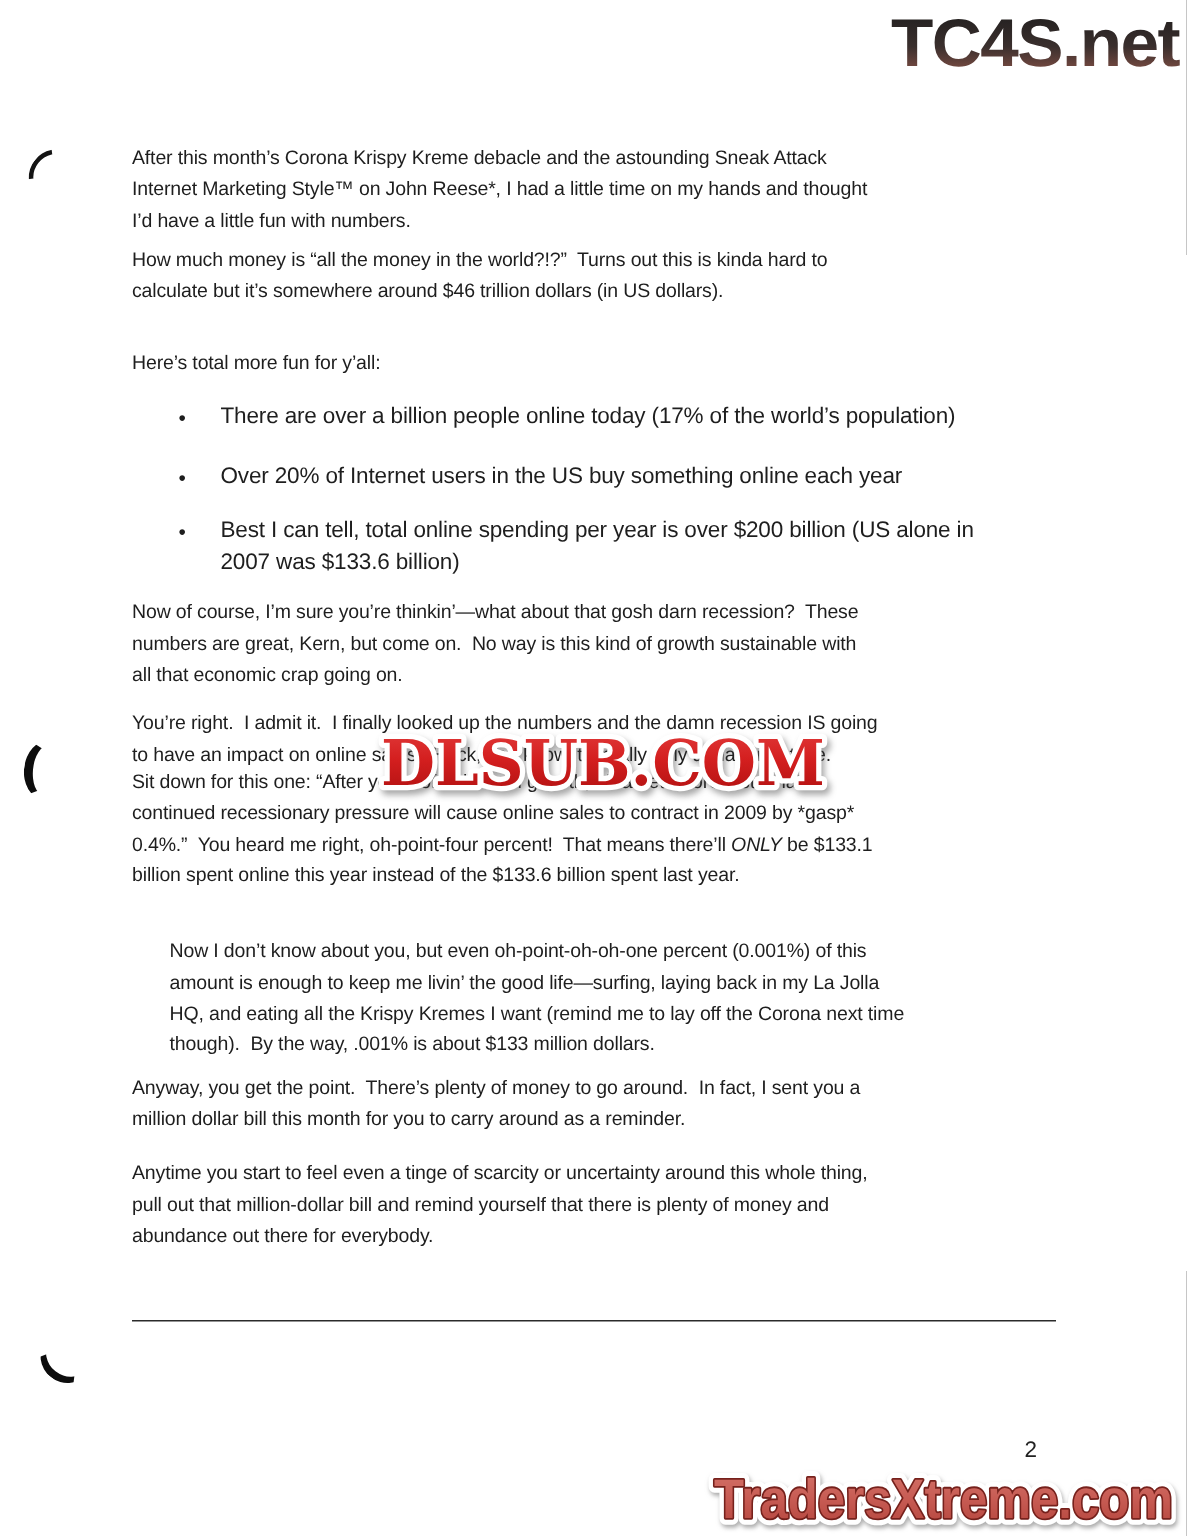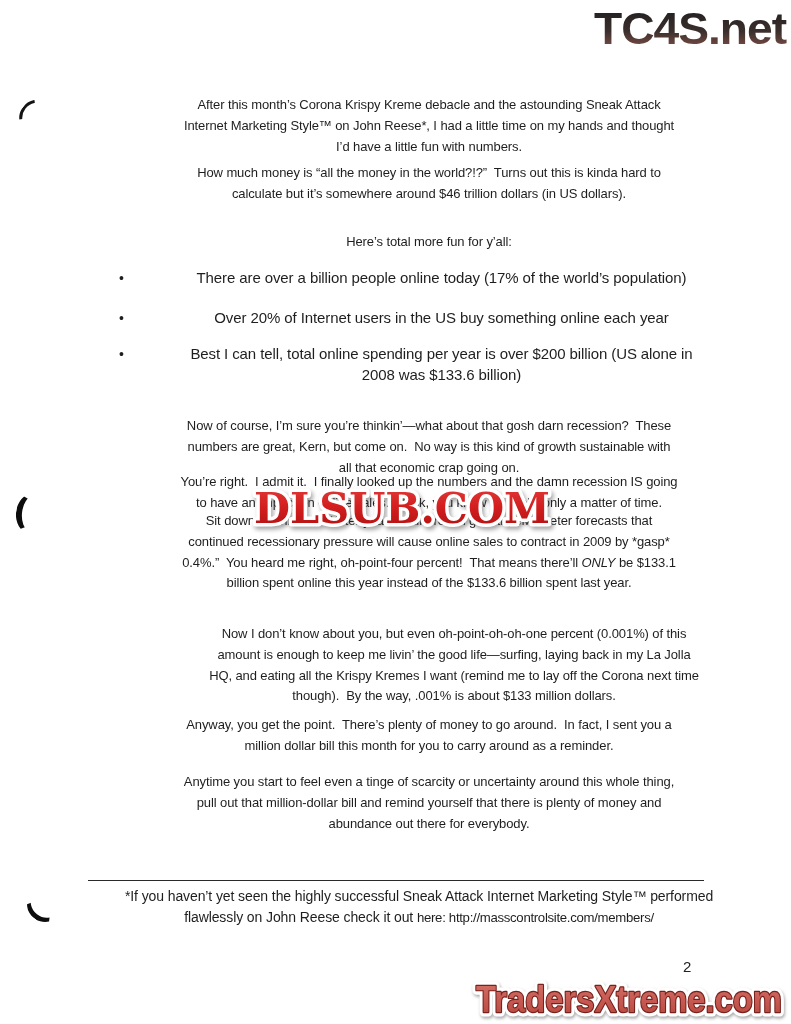--- a/index.html
+++ b/index.html
@@ -1,28 +1,27 @@
 <!DOCTYPE html>
 <html><head>
 <meta charset="utf-8">
 <style>
   html,body{margin:0;padding:0;background:#9a9a9a;}
   .page{
     position:relative;width:791px;height:1024px;background:#ffffff;
     font-family:"Liberation Sans",sans-serif;color:#1e1e1e;overflow:hidden;
     margin:0 auto;
-    text-align:center;
   }
   .para{
     position:absolute;left:88px;width:682px;
     font-size:13px;line-height:20.8px;letter-spacing:-0.1px;
     white-space:pre-line;
   }
   .p1{top:95px;}  .p2{top:163px;} .p3{top:232px;}
-  .p4{top:398px;margin-top:18px;} .p5{top:472px;} .p6{top:511px;}
+  .p4{top:398px;} .p5{top:472px;} .p6{top:511px;}
   .p7{top:624px;margin-left:25px;} .p8{top:715px;} .p9{top:772px;}
   .bullet{position:absolute;left:88px;width:648px;font-size:15px;line-height:20.8px;letter-spacing:-0.1px;}
   .b1{top:268px;} .b2{top:308px;} .b3{top:344px;}
   .dot{position:absolute;left:31px;top:0px;font-size:14px;}
   .btext{margin-left:59px;white-space:pre-line;}
   .it{font-style:italic;}
   .rule{position:absolute;left:88px;top:880px;width:616px;border-top:1.6px solid #2b2b2b;}
   .footnote{position:absolute;left:88px;top:886px;width:662px;font-size:14px;line-height:20.5px;letter-spacing:-0.1px;}
   .fn-cond{font-size:13.2px;letter-spacing:-0.3px;}
   .pagenum{position:absolute;left:683px;top:958px;font-size:15px;color:#222;}
@@ -65,21 +64,21 @@
     <span class="dot">•</span>
     <div class="btext">There are over a billion people online today (17% of the world’s population)</div>
   </div>
   <div class="bullet b2">
     <span class="dot">•</span>
     <div class="btext">Over 20% of Internet users in the US buy something online each year</div>
   </div>
   <div class="bullet b3">
     <span class="dot">•</span>
     <div class="btext">Best I can tell, total online spending per year is over $200 billion (US alone in
-2008 was $133.6 billion)</div>
+2007 was $133.6 billion)</div>
   </div>
 
   <div class="para p4">Now of course, I’m sure you’re thinkin’—what about that gosh darn recession?&nbsp; These
 numbers are great, Kern, but come on.&nbsp; No way is this kind of growth sustainable with
 all that economic crap going on.</div>
   <div class="para p5">You’re right.&nbsp; I admit it.&nbsp; I finally looked up the numbers and the damn recession IS going
 to have an impact on online sales.&nbsp; Heck, you know it’s really only a matter of time.</div>
 
   <div class="para p6"><span>Sit down for this one: “After years of unbroken growth, eMarketer forecasts that
 continued recessionary pressure will cause online sales to contract in 2009 by *gasp*
@@ -101,24 +100,20 @@
       <linearGradient id="dlgrad" x1="0" y1="0" x2="0" y2="1">
         <stop offset="0" stop-color="#e23c3c"></stop>
         <stop offset="0.45" stop-color="#d41f1f"></stop>
         <stop offset="1" stop-color="#ad0f0f"></stop>
       </linearGradient>
     </defs>
     <text x="156" y="46" text-anchor="middle" font-family="DejaVu Serif, serif" font-weight="bold" font-size="42" textLength="296" lengthAdjust="spacingAndGlyphs" stroke="#ffffff" stroke-width="7" paint-order="stroke" stroke-linejoin="round" fill="url(#dlgrad)">DLSUB.COM</text>
   </svg>
 
   <div class="rule"></div>
-  <div class="footnote">
-    <div>*If you haven’t yet seen the highly successful Sneak Attack Internet Marketing Style™ performed</div>
-    <div><span>flawlessly on John Reese check it out </span><span class="fn-cond">here: http://masscontrolsite.com/members/</span></div>
-  </div>
 
   <div class="pagenum">2</div>
 
   <svg class="txtreme" width="322" height="50" viewBox="0 0 322 50">
     <defs>
       <linearGradient id="txgrad" x1="0" y1="0" x2="0" y2="1">
         <stop offset="0" stop-color="#d4736a"></stop>
         <stop offset="0.5" stop-color="#c75b53"></stop>
         <stop offset="1" stop-color="#b4443c"></stop>
       </linearGradient>

